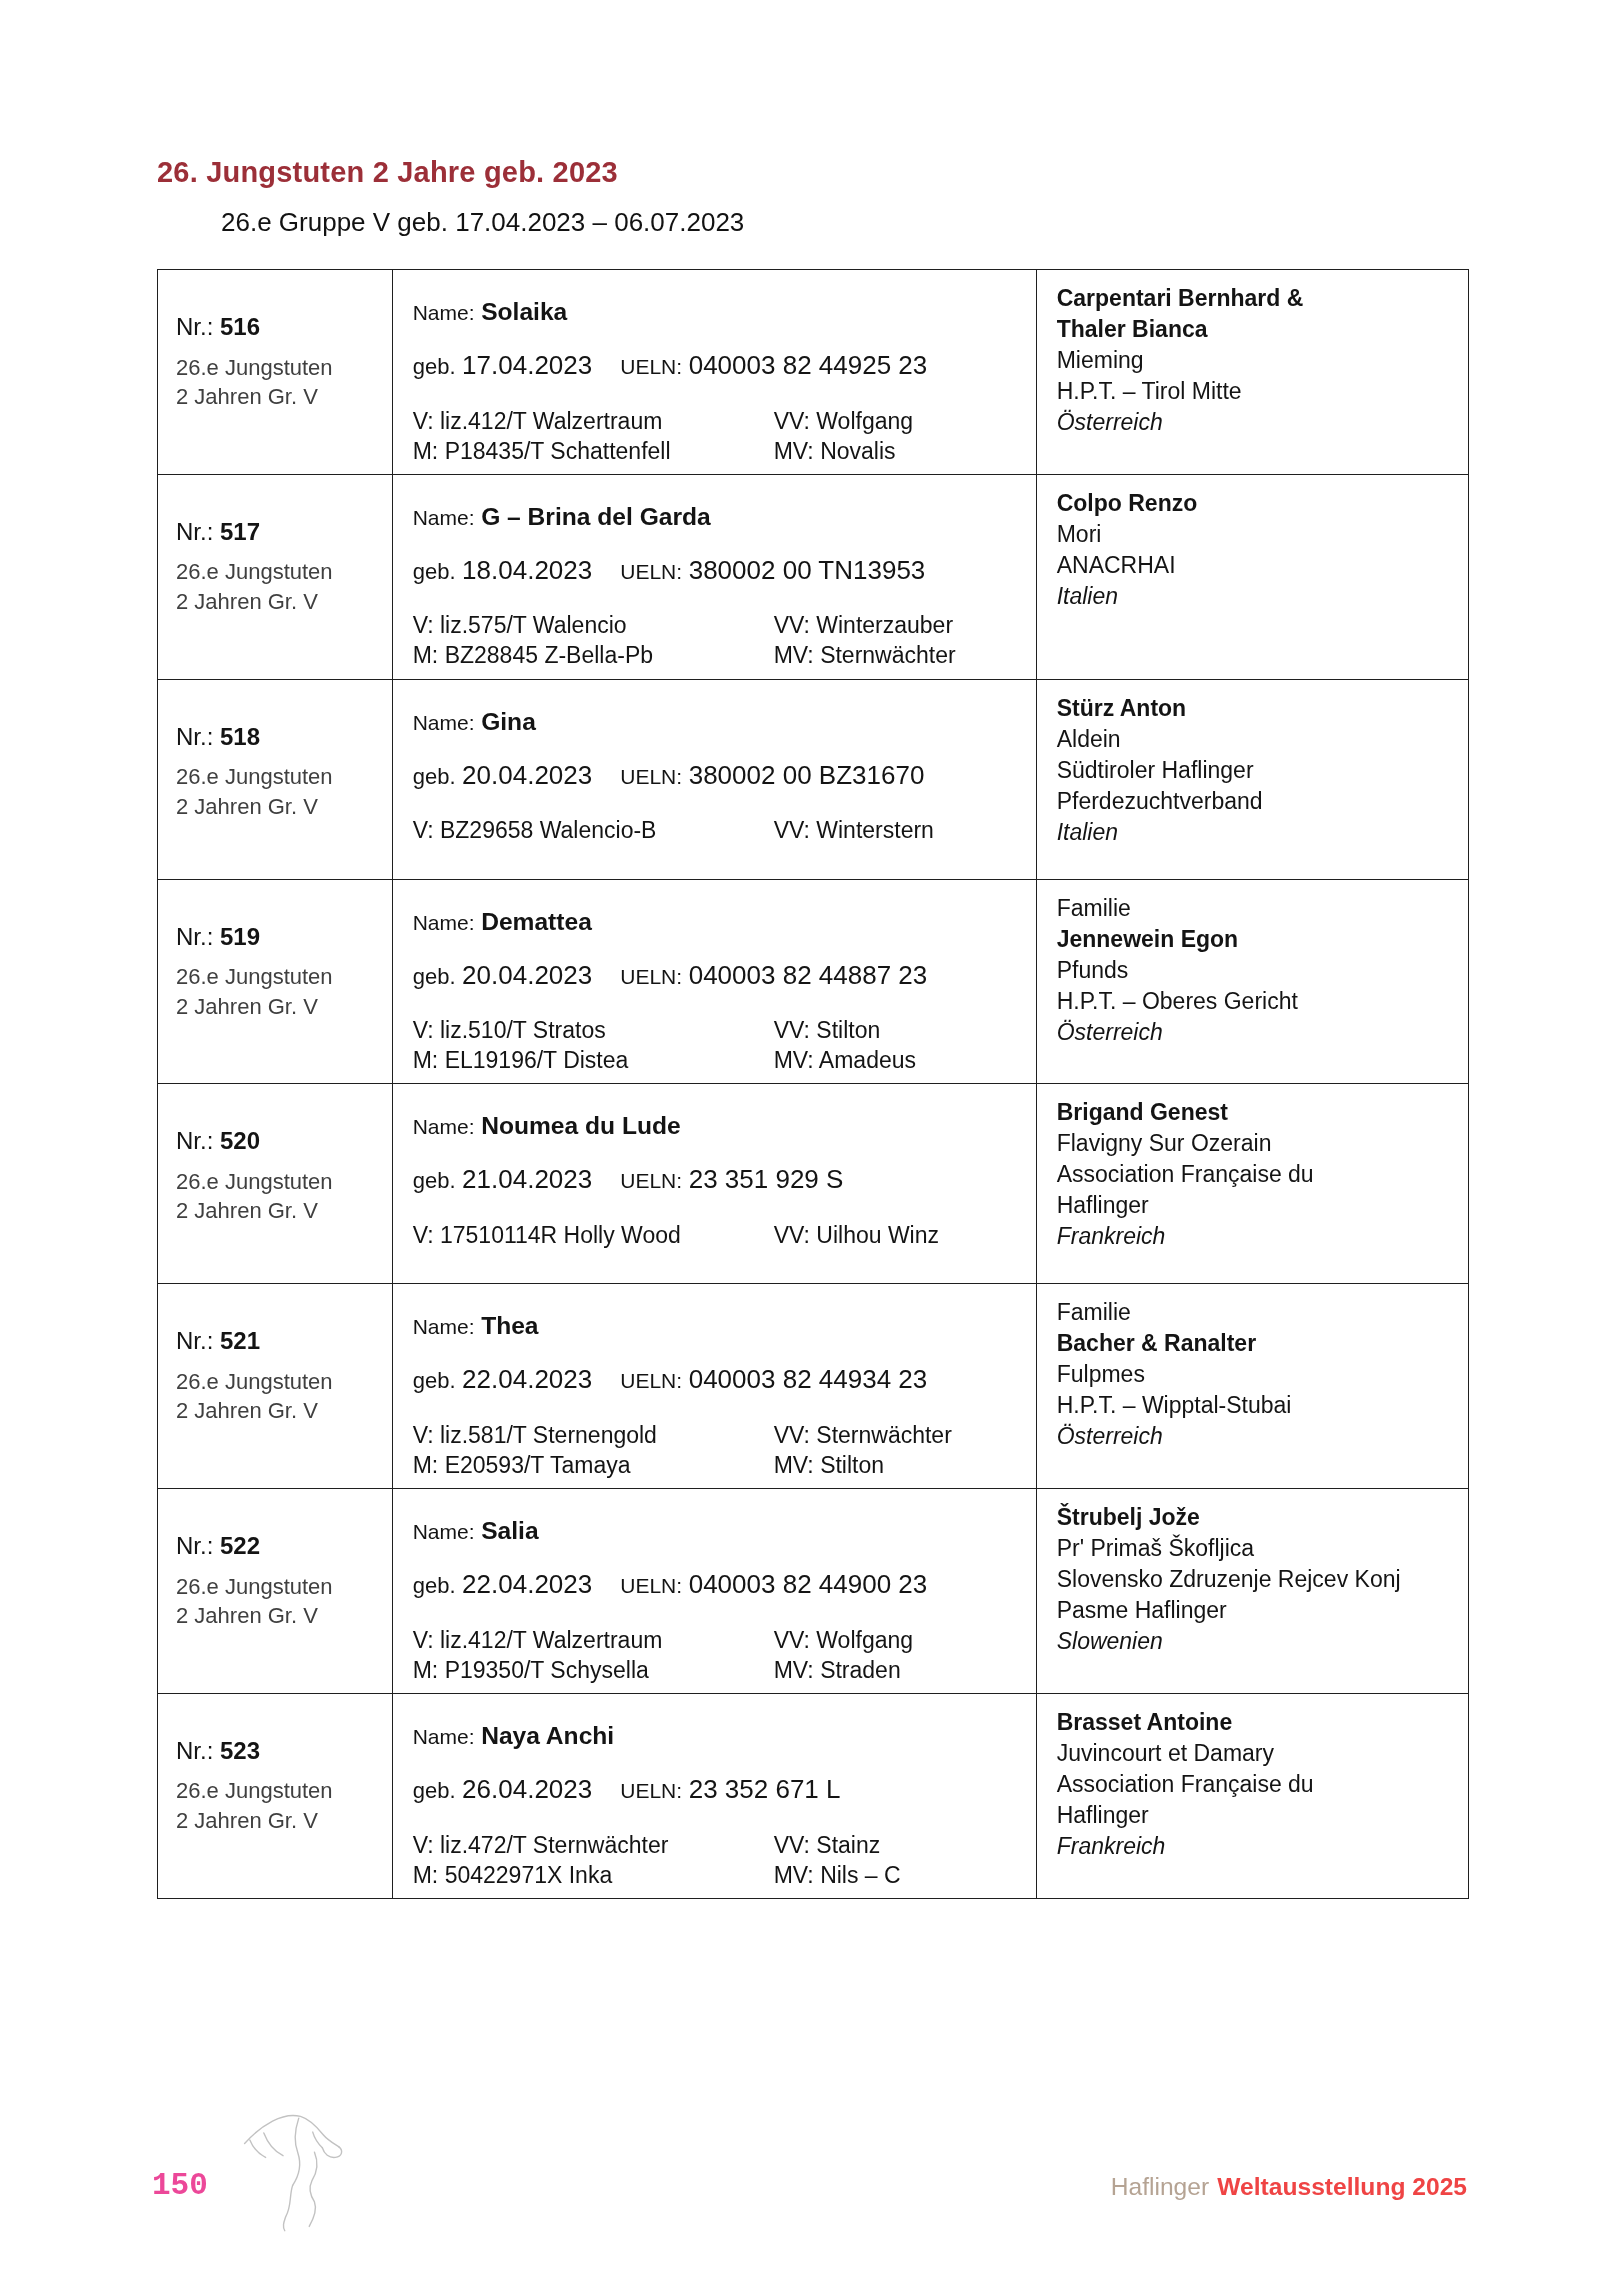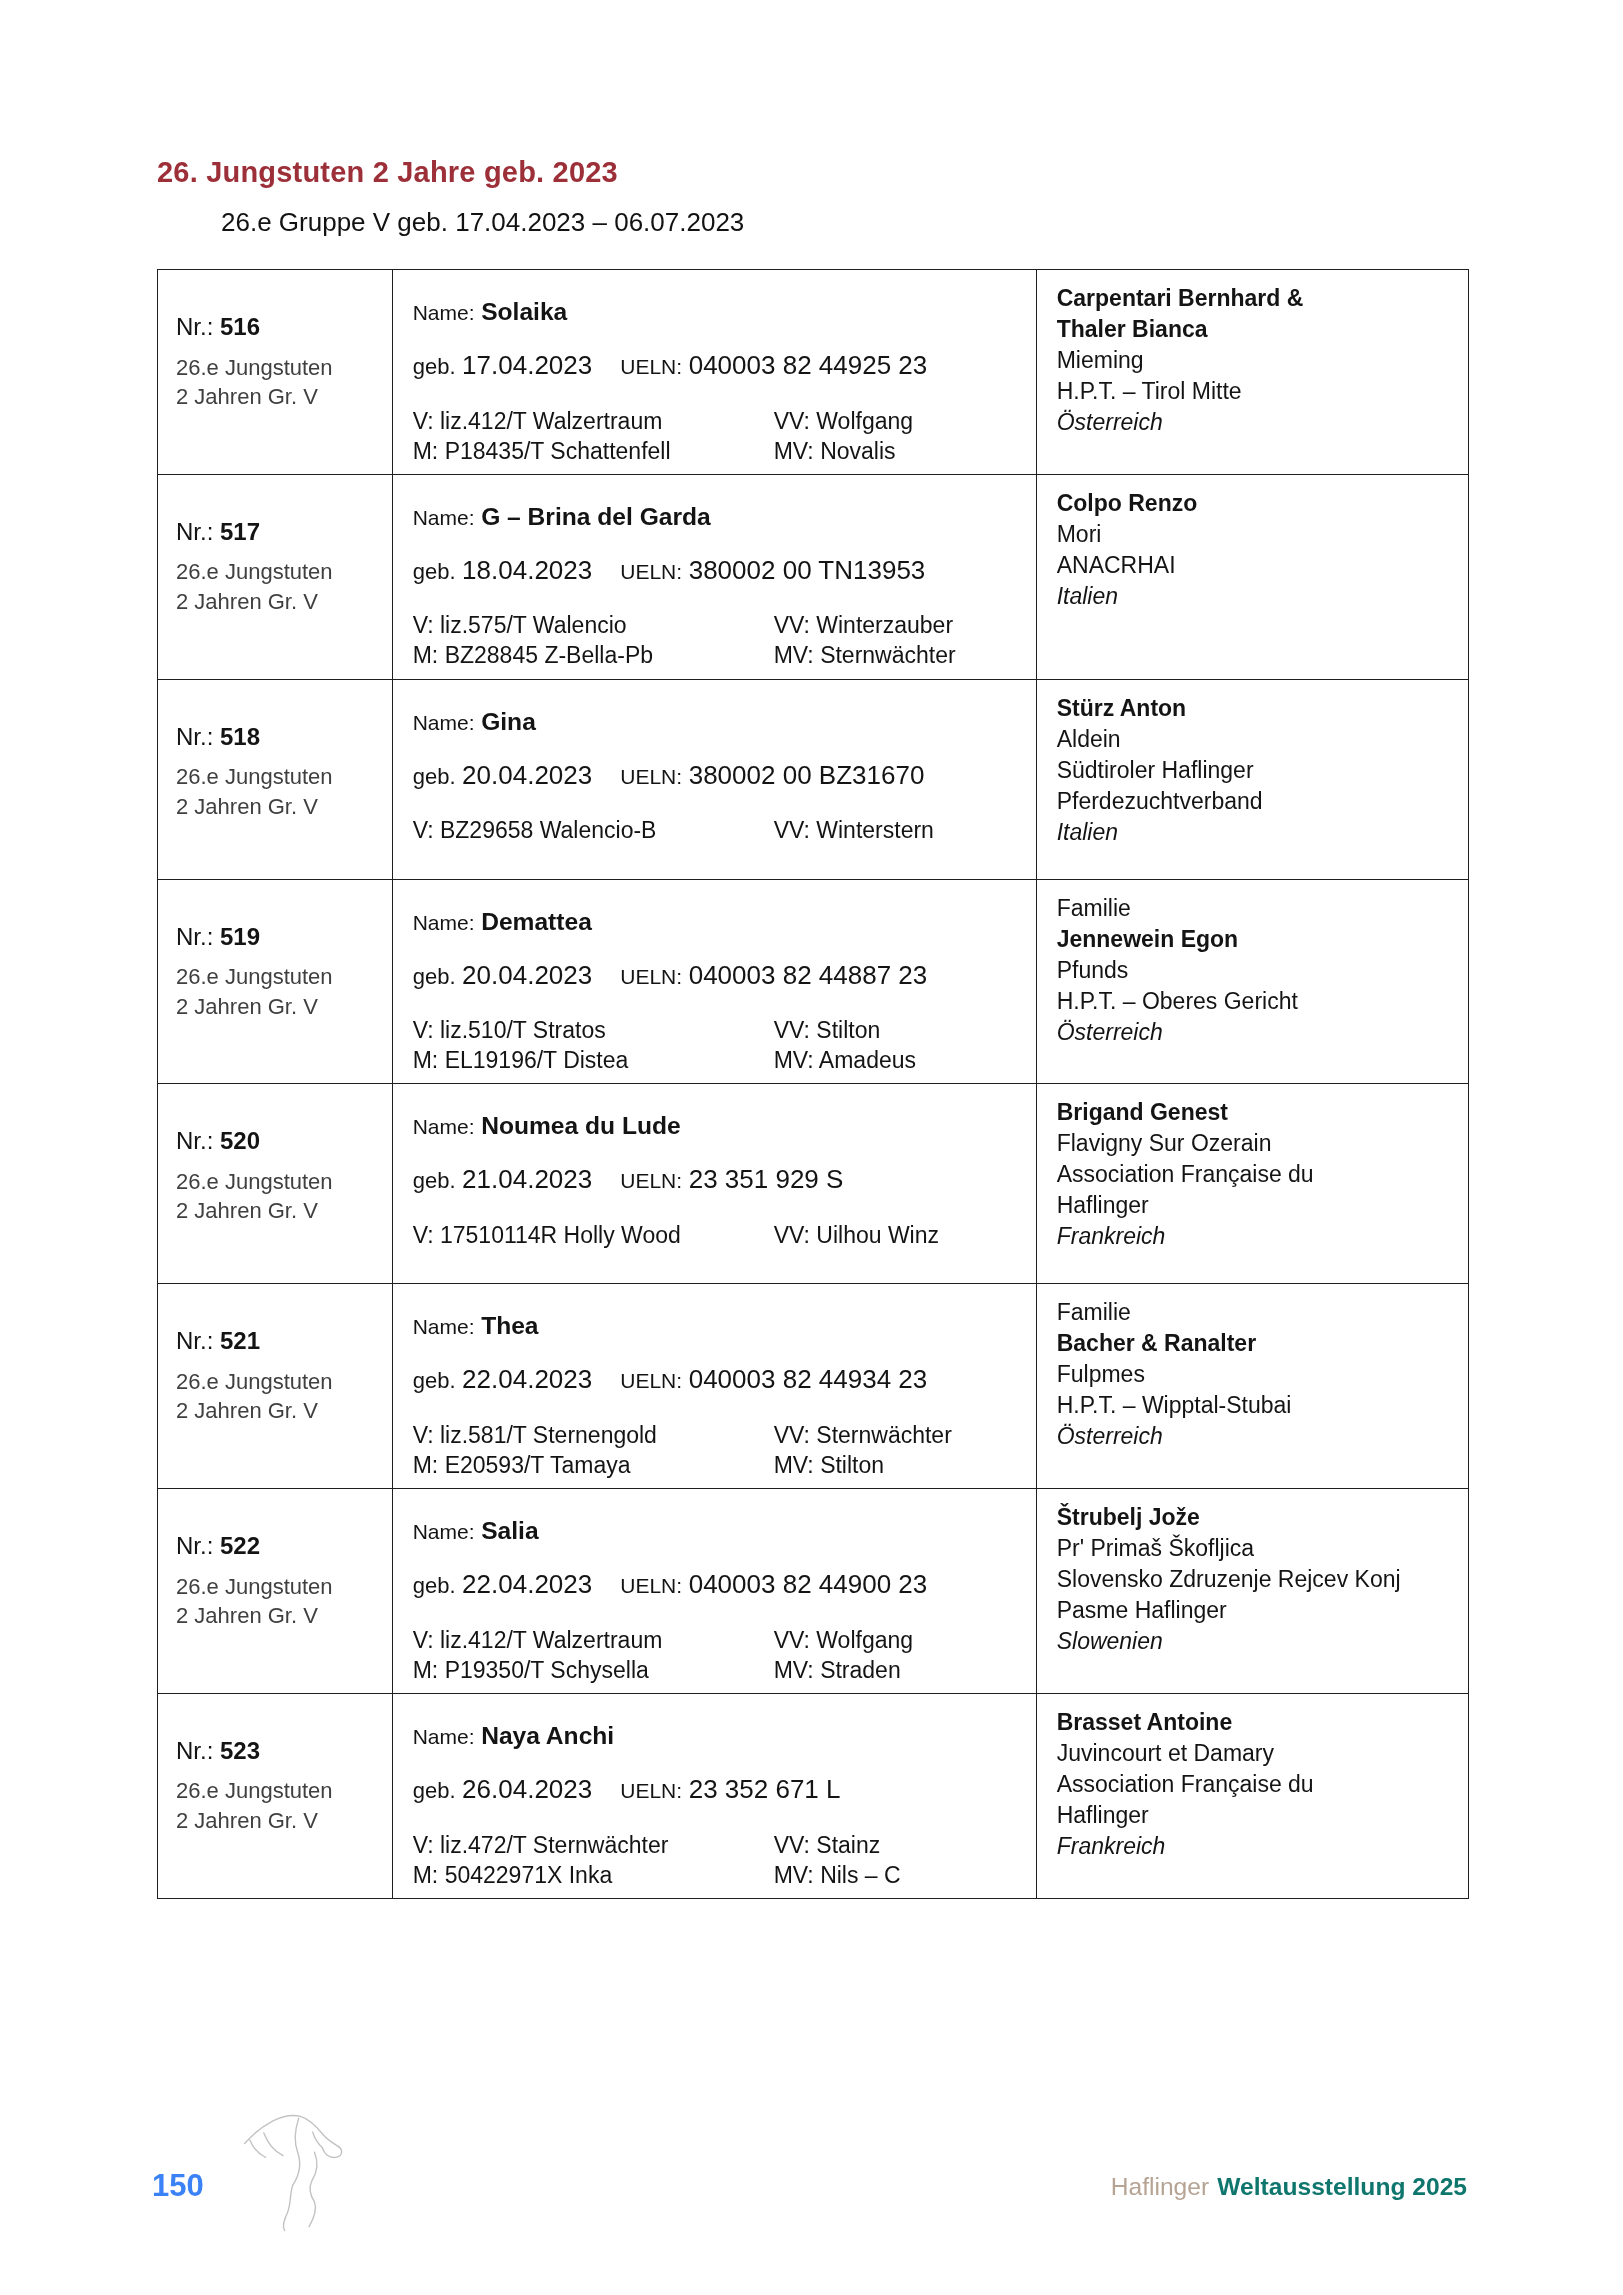--- a/index.html
+++ b/index.html
@@ -54,21 +54,21 @@
   
   .page-number{
     position:absolute;left:152px;top:2168px;
     font-size:31px;font-weight:bold;color:#9c2f38;
   }
   .horse-logo{position:absolute;left:239px;top:2105px;width:123px;height:131px;}
   .footer-brand{
     position:absolute;right:156px;top:2173px;
     font-size:24.6px;color:#b5a393;white-space:nowrap;
   }
-  .footer-brand .brand-bold{font-weight:bold;color:#0f766e;margin-left:8.2px;}
+  .footer-brand .brand-bold{font-weight:bold;color:#ef4444;margin-left:8.2px;}
 </style>
 </head>
 <body>
 
 <div class="page-title" style="color: rgb(156, 47, 56);">26. Jungstuten 2 Jahre geb. 2023</div>
 <div class="page-subtitle">26.e Gruppe V geb. 17.04.2023 – 06.07.2023</div>
 
 <div class="catalog-table" id="catalog-table">
   <div class="t-row">
     <div class="cell cell-nr">
@@ -343,21 +343,21 @@
     <div class="cell cell-owner">
         <span class="owner-line bold">Brasset Antoine</span>
         <span class="owner-line normal">Juvincourt et Damary</span>
         <span class="owner-line normal">Association Française du</span>
         <span class="owner-line normal">Haflinger</span>
         <span class="owner-line italic">Frankreich</span>
       </div>
   </div>
 </div>
 
-<div class="page-number" style="color: #3b82f6;">150</div>
+<div class="page-number" style="color: #ec4899; font-family: Liberation Mono, monospace;">150</div>
 <svg class="horse-logo" viewBox="0 0 140 150" xmlns="http://www.w3.org/2000/svg">
   <g fill="none" stroke="#c2c2c2" stroke-width="1.6" stroke-linecap="round">
     <path d="M6 44 C26 22, 50 8, 70 13 C80 16, 88 24, 96 34 C101 40, 108 44, 114 48"></path>
     <path d="M114 48 C119 52, 118 59, 110 60 C103 61, 97 56, 95 49"></path>
     <path d="M95 49 C90 44, 86 38, 84 31"></path>
     <path d="M68 15 C64 27, 62 42, 67 55 C71 67, 69 80, 61 92"></path>
     <path d="M61 92 C57 104, 60 116, 53 128 C51 134, 49 139, 52 144"></path>
     <path d="M86 54 C91 66, 89 77, 83 87 C79 95, 81 103, 86 111 C89 119, 85 130, 80 139"></path>
     <path d="M28 32 C33 45, 40 53, 50 58"></path>
     <path d="M12 40 C16 50, 22 56, 30 60"></path>

